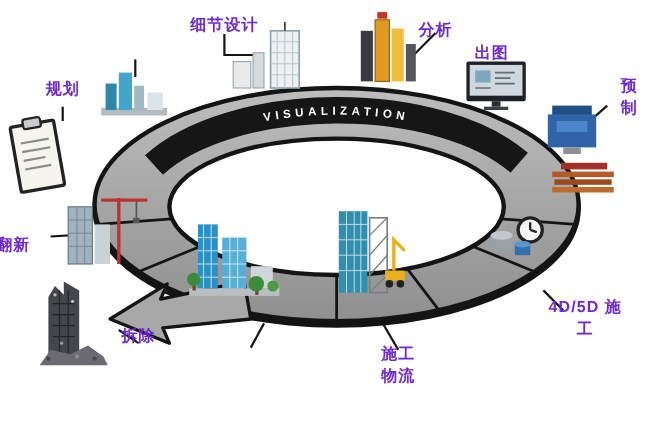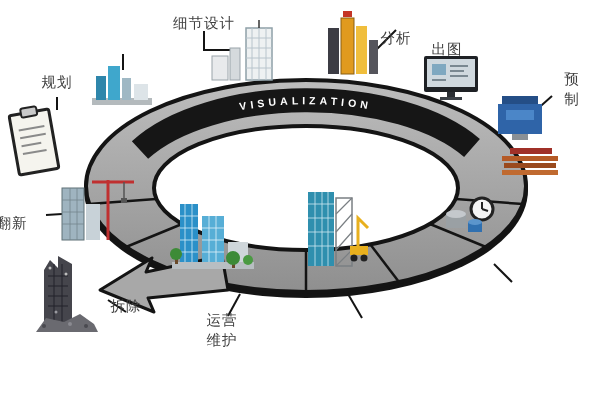--- a/index.html
+++ b/index.html
@@ -8,22 +8,22 @@
     width:600px;height:400px;
     background:#ffffff;
     overflow:hidden;
     font-family:"Liberation Sans", sans-serif;
   }
   #ring-svg{position:absolute;left:0;top:0;width:600px;height:400px;}
   .stage{
     position:absolute;
     transform:translate(-50%,-50%);
     font-size:14.5px;
-    font-weight:400;
-    color:#404040;
+    font-weight:700;
+    color:#6d28d9;
     text-align:center;
     white-space:pre-line;
     line-height:1.4;
     letter-spacing:1px;
   }
   .viz-text{
     font-size:10.5px;
     font-weight:600;
     letter-spacing:4px;
     fill:#ffffff;
@@ -186,21 +186,22 @@
       <circle cx="20" cy="60" r="1.5" fill="#9a9aa0"></circle>
       <polygon points="0,80 10,66 28,70 44,62 58,72 62,80" fill="#6a6a70"></polygon>
       <circle cx="8" cy="74" r="2" fill="#4a4a50"></circle>
       <circle cx="34" cy="72" r="2" fill="#8a8a90"></circle>
       <circle cx="50" cy="74" r="2" fill="#4a4a50"></circle>
     </g>
   </svg>
 
   <div class="stage" style="left:57px;top:82px">规划</div>
   <div class="stage" style="left:204px;top:23px">细节设计</div>
-  <div class="stage" style="left:396px;top:38px">分析</div>
+  <div class="stage" style="left:396px;top:28px">分析</div>
   <div class="stage" style="left:447px;top:49px">出图</div>
   <div class="stage" style="left:572px;top:89px">预制</div>
-  <div class="stage" style="left:222px;top:330px">运营
-维护</div>
+  <div class="stage" style="left:532px;top:290px">4D/5D 施工</div>
+  <div class="stage" style="left:362px;top:333px">施工
+物流</div>
   <div class="stage" style="left:126px;top:306px">拆除</div>
   <div class="stage" style="left:12px;top:223px">翻新</div>
 
 </div>
 
 </body></html>

